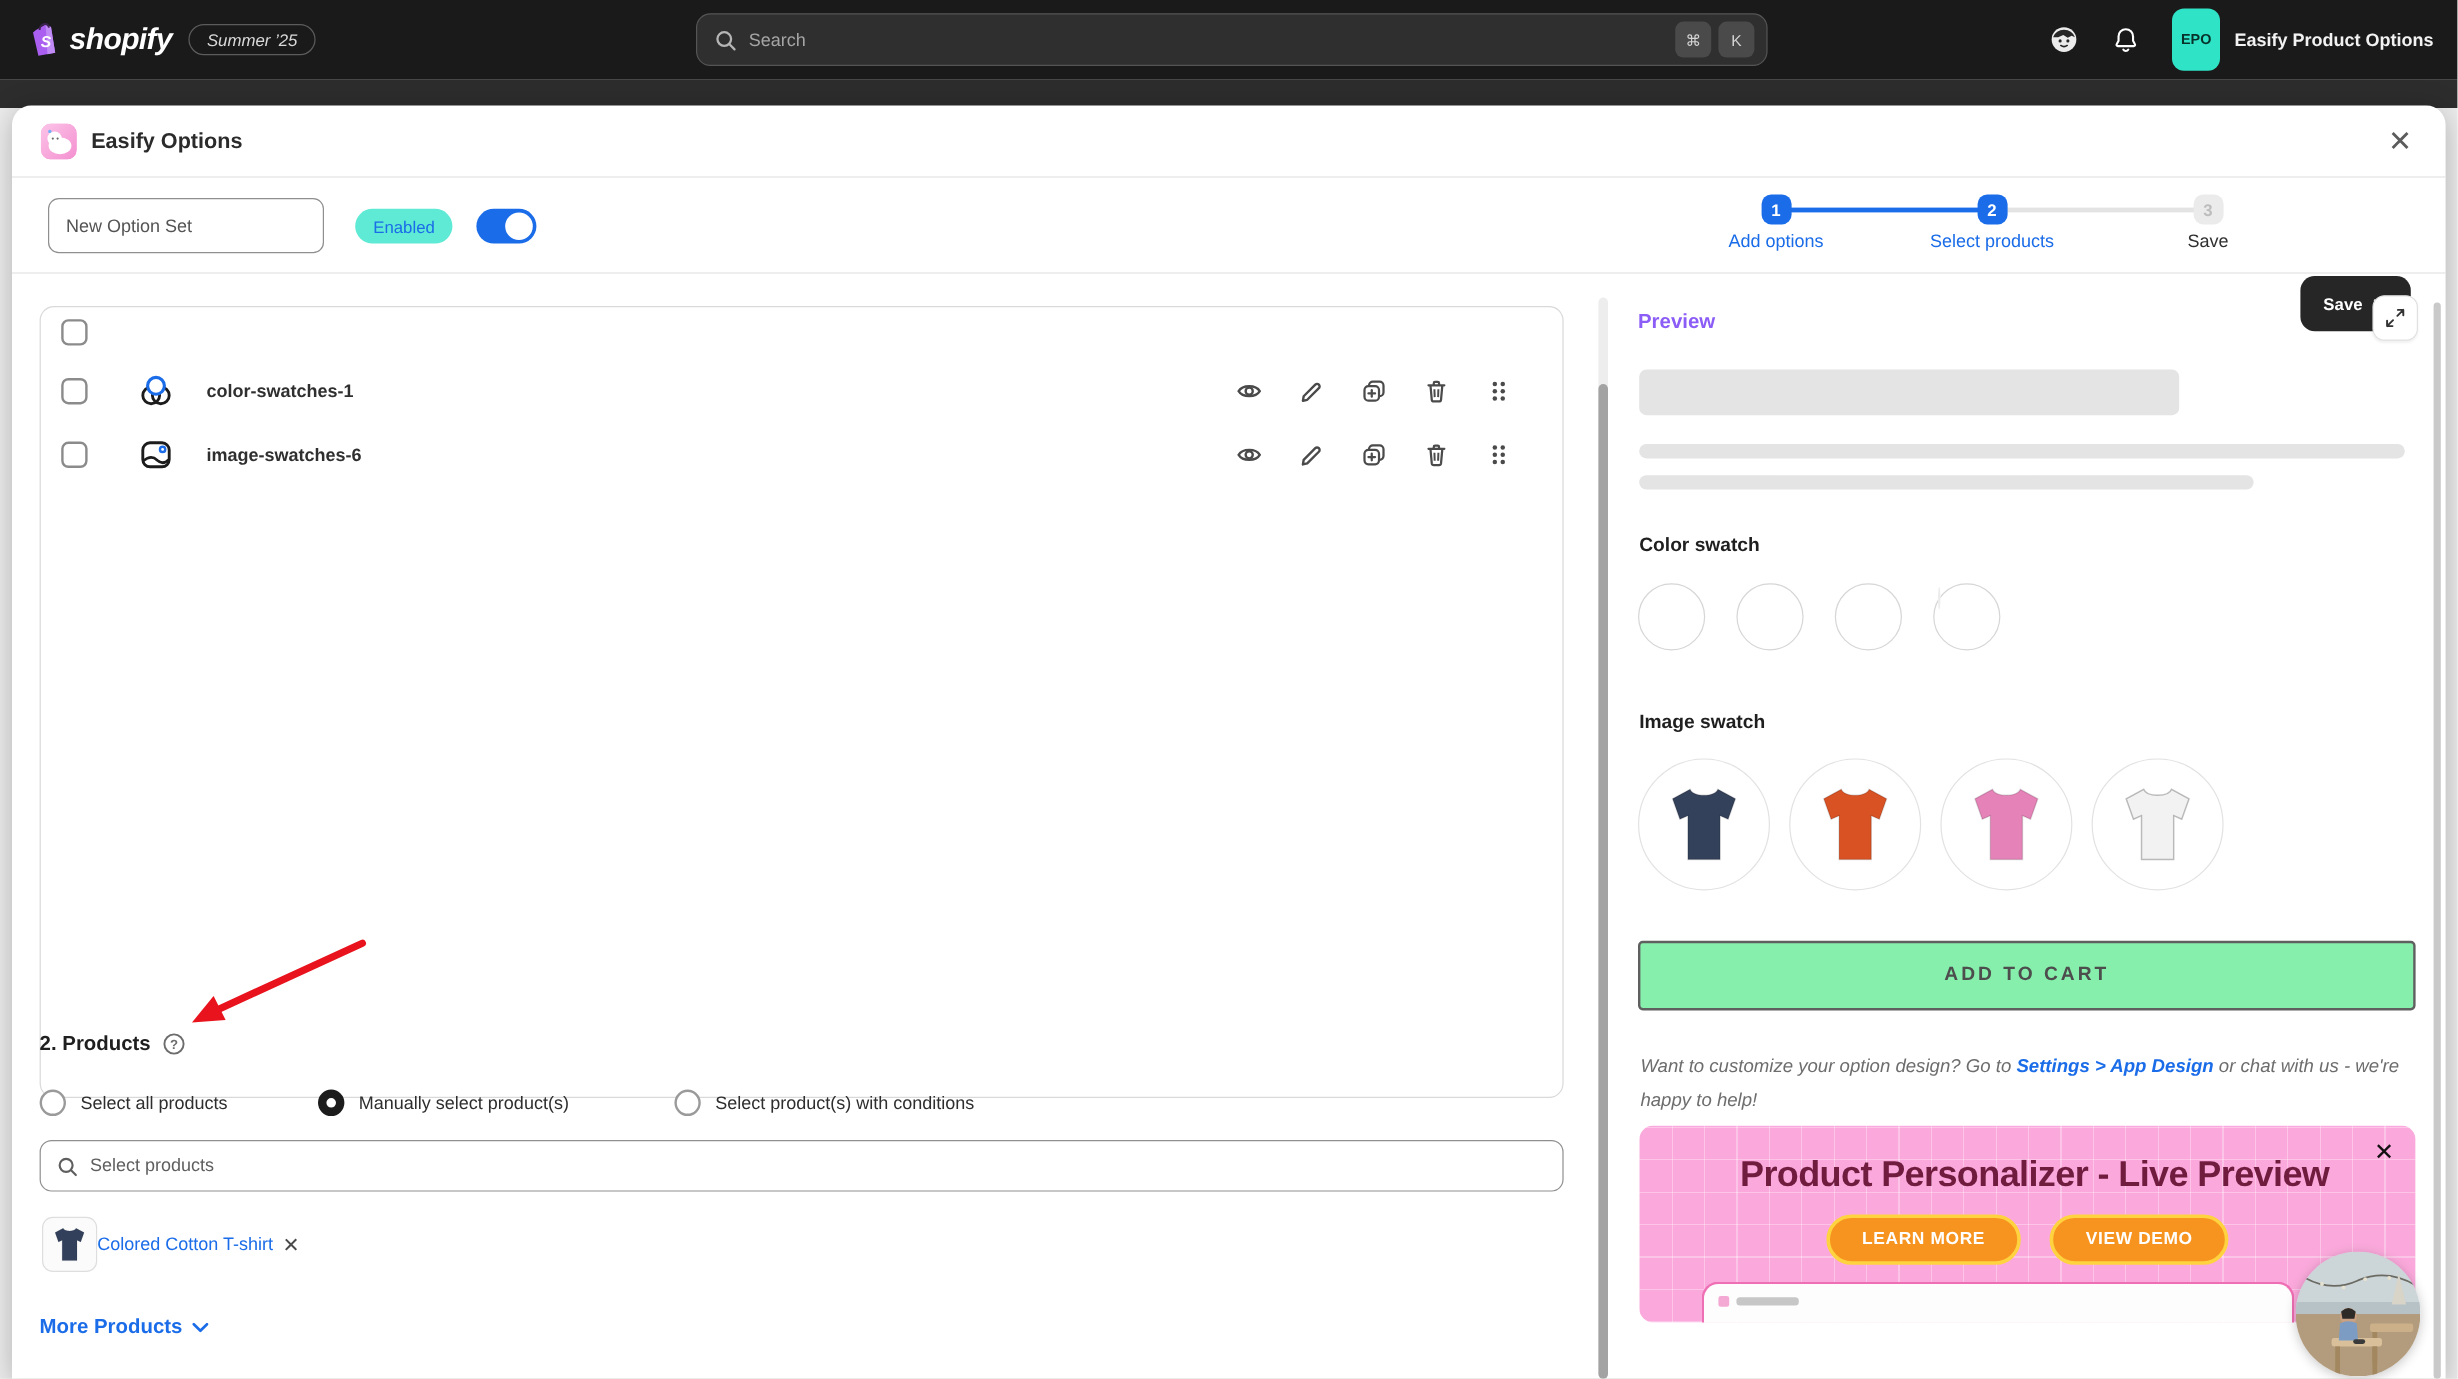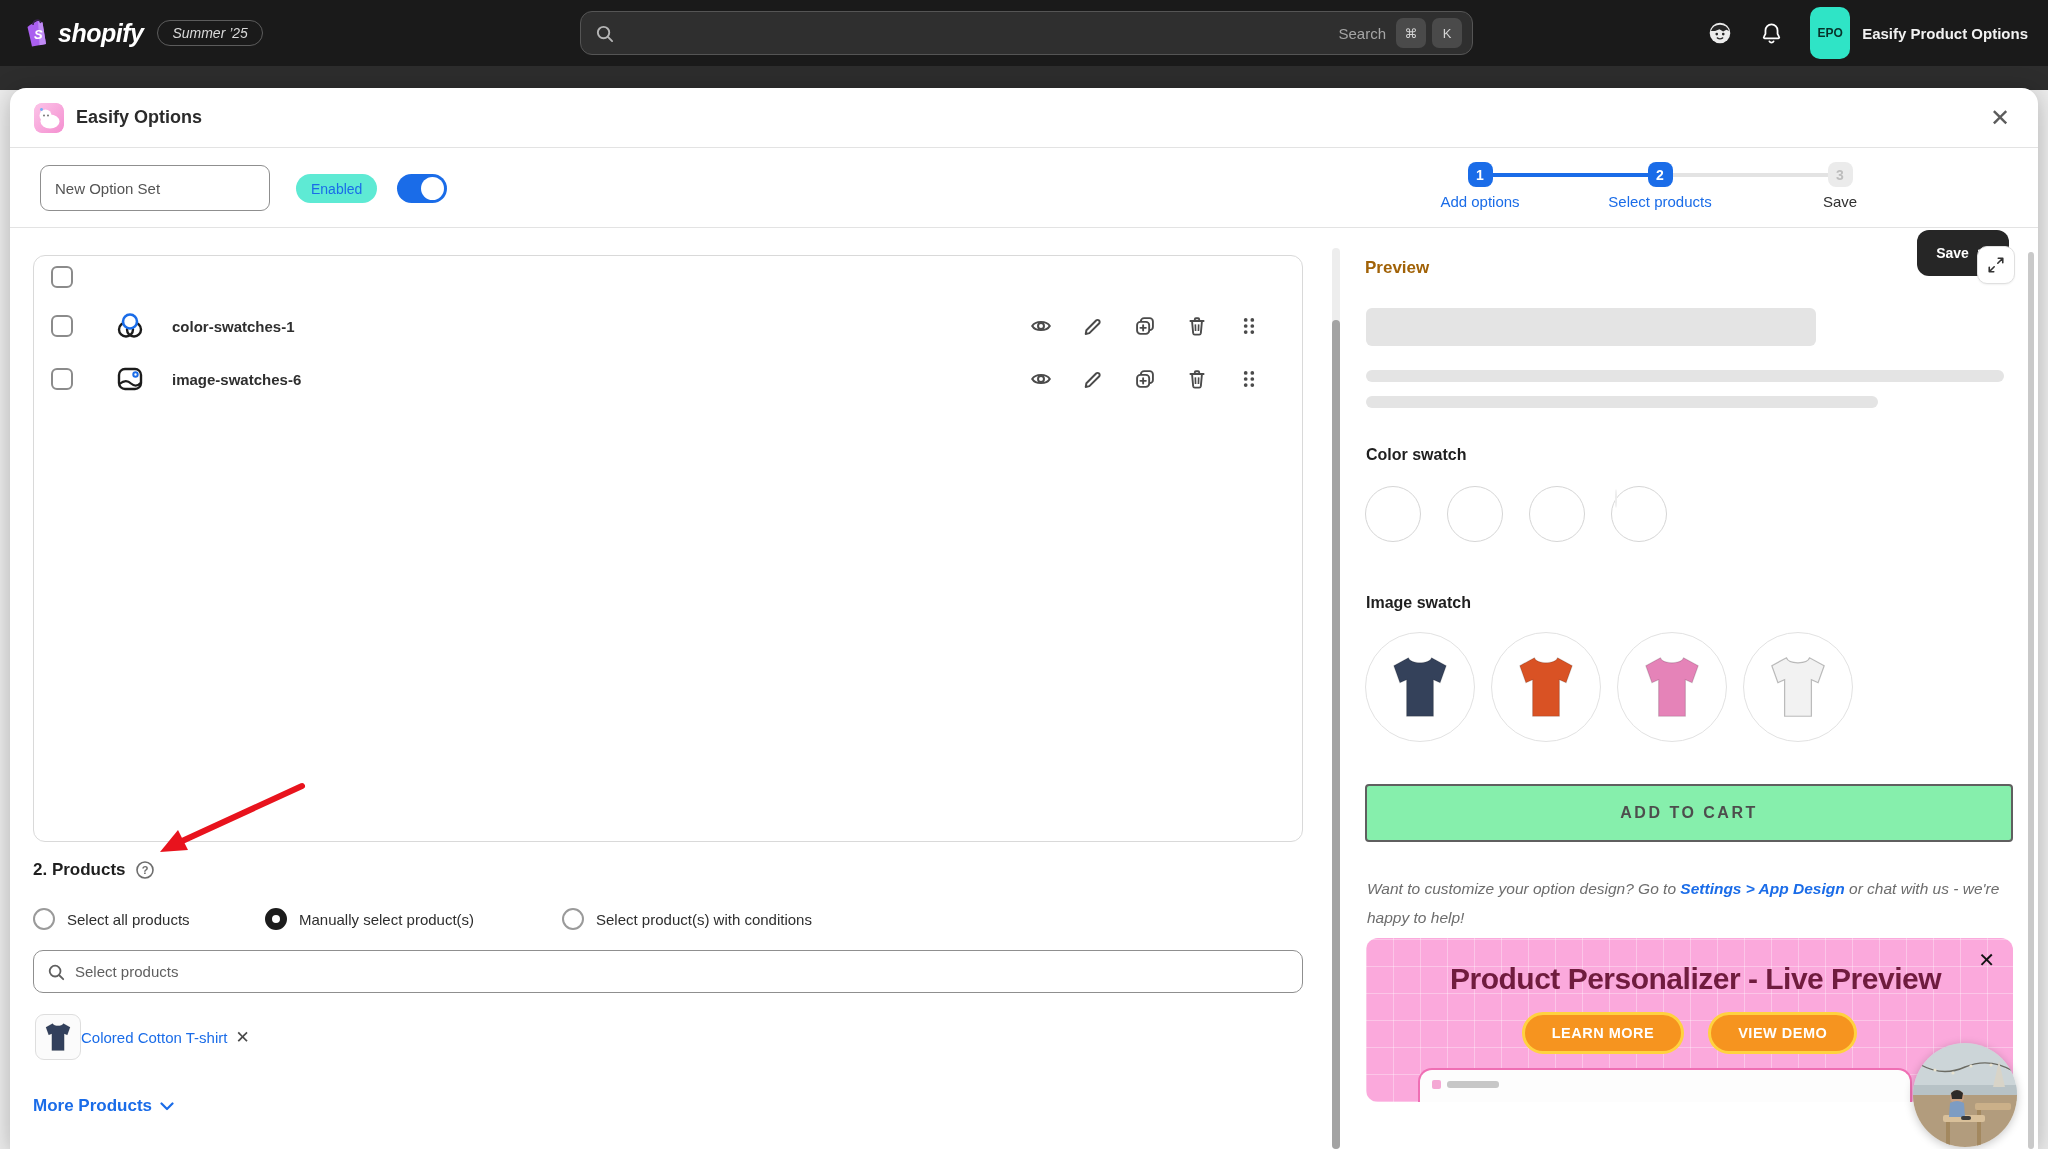--- a/index.html
+++ b/index.html
@@ -8,21 +8,21 @@
   .screen { position:relative; width:2048px; height:1149px; }
 
   
   .topbar { position:absolute; left:0; top:0; width:2048px; height:66px; background:#1a1a1a; z-index:5; }
   .topband { position:absolute; left:0; top:66px; width:2048px; height:24px; background:#2d2d2d; }
   .logo-wrap { position:absolute; left:22px; top:0; height:66px; display:flex; align-items:center; gap:14px; }
   .logo { display:flex; align-items:center; gap:8px; }
   .logo-text { color:#fff; font-size:25px; font-weight:bold; font-style:italic; letter-spacing:-0.5px; }
   .season-badge { border:1px solid #5c5c5c; border-radius:16px; padding:4px 14px; color:#d9d9d9; font-size:14px; font-style:italic; }
   .search-box { position:absolute; left:580px; top:11px; width:893px; height:44px; background:#2f2f2f; border:1px solid #555; border-radius:12px; display:flex; align-items:center; padding:0 10px 0 14px; gap:10px; }
-  .search-box .ph { color:#a5a5a5; font-size:15px; flex:1;text-align:right; }
+  .search-box .ph { color:#a5a5a5; font-size:15px; flex:1; }
   .keycaps { display:flex; gap:6px; }
   .keycap { width:30px; height:30px; background:#4a4a4a; border-radius:7px; color:#d4d4d4; font-size:13px; display:flex; align-items:center; justify-content:center; }
   .top-right { position:absolute; right:20px; top:0; height:66px; display:flex; align-items:center; gap:26px; }
   .acct { display:flex; align-items:center; gap:12px; cursor:pointer; }
   .epo-badge { width:40px; height:52px; border-radius:10px; display:flex; align-items:center; justify-content:center; font-size:12px; font-weight:bold; color:#07322a; }
   .store-name { color:#f2f2f2; font-size:15px; font-weight:bold; }
 
   
   .modal { position:absolute; left:10px; top:88px; width:2028px; height:1061px; background:#fff; border-radius:16px 16px 0 0; box-shadow:0 4px 24px rgba(0,0,0,.25); }
   .modal-header { position:absolute; left:0; top:0; width:100%; height:60px; border-bottom:1px solid #e3e3e3; display:flex; align-items:center; padding:0 24px; gap:12px; }
@@ -41,21 +41,21 @@
   .step-dot { width:25px; height:25px; border-radius:8px; margin:0 auto; display:flex; align-items:center; justify-content:center; font-size:14px; font-weight:bold; color:#fff; position:relative; z-index:2; }
   .step-dot.pending { background:#ebebeb !important; color:#bdbdbd; }
   .step-label { margin-top:6px; font-size:15px; }
   .step-label.dark { color:#303030; }
   .connector { position:absolute; top:11px; height:4px; z-index:1; }
   .save-btn { position:absolute; left:1907px; top:82px; width:92px; height:46px; background:#262626; border-radius:12px; display:flex; align-items:center; justify-content:center; gap:9px; color:#fff; font-size:14px; font-weight:bold; cursor:pointer; }
 
   .modal-body { position:absolute; left:0; top:140px; right:0; bottom:0; }
 
   
-  .list-card { position:absolute; left:23px; top:27px; width:1270px; height:587px; border:1px solid #d9d9d9; border-radius:12px; background:#fff; }
+  .list-card { position:absolute; left:23px; top:27px; width:1270px; height:660px; border:1px solid #d9d9d9; border-radius:12px; background:#fff; }
   .cbx { width:22px; height:22px; border:2px solid #8b8b8b; border-radius:6px; background:#fff; display:inline-block; cursor:pointer; }
   .selall { position:absolute; left:17px; top:10px; }
   .opt-row { position:absolute; left:0; width:100%; height:52px; display:flex; align-items:center; }
   .opt-row .cbx { margin-left:17px; }
   .opt-row .ricon { margin-left:42px; width:30px; height:30px; }
   .opt-row .rlabel { margin-left:27px; font-size:15px; font-weight:bold; color:#2f2f2f; flex:1; }
   .row-actions { display:flex; align-items:center; gap:30px; margin-right:42px; }
   .row-actions .aic { width:22px; height:22px; cursor:pointer; }
 
   
@@ -77,21 +77,21 @@
   .prod-search input { border:none; outline:none; flex:1; font-size:15px; color:#444; font-family:"Liberation Sans",sans-serif; }
   .prod-search input::placeholder { color:#5f5f5f; }
   .chip { position:absolute; left:25px; top:786px; display:flex; align-items:center; }
   .thumb { width:46px; height:46px; border:1px solid #dedede; border-radius:9px; background:#fbfbfb; display:flex; align-items:center; justify-content:center; cursor:pointer; }
   .chip a { font-size:15px; text-decoration:none; cursor:pointer; }
   .chip .remove { font-size:17px; color:#4a4a4a; cursor:pointer; margin-left:8px; }
   .more-settings { position:absolute; left:23px; top:868px; display:flex; align-items:center; gap:8px; font-size:17px; font-weight:bold; cursor:pointer; }
 
   
   .preview { position:absolute; left:1355px; top:0; width:650px; height:100%; }
-  .pv-head { position:absolute; left:0; top:30px; font-size:17px; font-weight:bold; color:#a16207;text-align:center; }
+  .pv-head { position:absolute; left:0; top:30px; font-size:17px; font-weight:bold; color:#8b5cf6;text-align:center; }
   .expand-btn { position:absolute; left:612px; top:18px; width:38px; height:38px; border:1px solid #e0e0e0; border-radius:10px; display:flex; align-items:center; justify-content:center; cursor:pointer; background:#fff; box-shadow:0 1px 2px rgba(0,0,0,.06); }
   .sk { position:absolute; background:#e4e4e4; border-radius:6px; }
   .swatch-label { position:absolute; font-size:16px; font-weight:bold; color:#1f1f1f; }
   .cswatches { position:absolute; left:0; top:258px; display:flex; gap:26px; }
   .cswatch { width:56px; height:56px; border:1px solid #d6d6d6; border-radius:50%; padding:3px; cursor:pointer; background:#fff; }
   .cswatch .inner { width:100%; height:100%; border-radius:50%; }
   .iswatches { position:absolute; left:0; top:404px; display:flex; gap:16px; }
   .iswatch { width:110px; height:110px; border:1px solid #e2e2e2; border-radius:50%; background:#fff; display:flex; align-items:center; justify-content:center; cursor:pointer; }
   .atc-btn { position:absolute; left:0; top:556px; width:648px; height:58px; background:#86efac; border:2px solid #5f5f5f; border-radius:4px; display:flex; align-items:center; justify-content:center; font-size:16px; font-weight:bold; letter-spacing:2.5px; color:#4d4d4d; cursor:pointer; }
   .help-text { position:absolute; left:2px; top:646px; width:644px; font-size:15.5px; font-style:italic; color:#6d6d6d; line-height:29px; }

